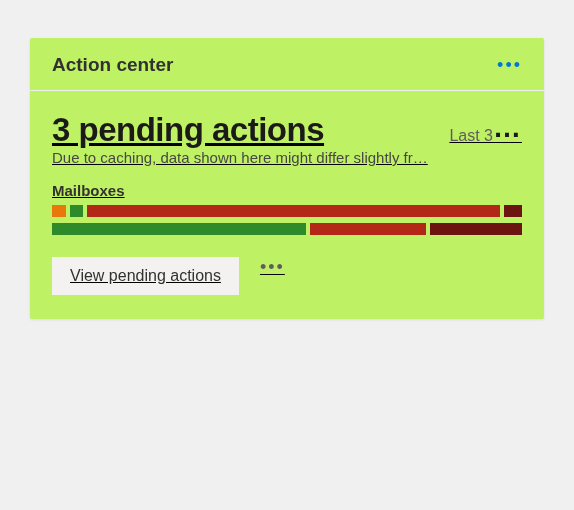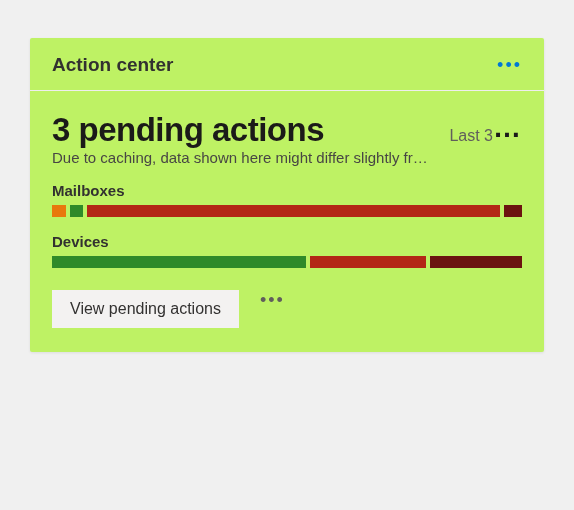--- a/index.html
+++ b/index.html
@@ -27,21 +27,21 @@
       font-weight: 600;
       color: #323130;
     }
     .more-horiz {
       color: #0078d4;
       font-size: 18px;
       letter-spacing: 2px;
       cursor: pointer;
       line-height: 1;
     }
-    .card-body { padding: 20px 22px 24px 22px; }
+    .card-body { padding: 20px 22px 24px 22px; text-decoration: underline; }
     .headline-row {
       display: flex;
       align-items: baseline;
       justify-content: space-between;
       gap: 8px;
     }
     .headline {
       font-size: 33px;
       font-weight: 700;
       color: #1b1a19;
@@ -134,21 +134,20 @@
     <div class="subtext">Due to caching, data shown here might differ slightly fr…</div>
 
     <div class="section-label">Mailboxes</div>
     <div class="bar" id="bar-mailboxes">
         <div class="seg" style="background: rgb(232, 120, 12); flex: 0.03 1 0%;"></div>
         <div class="seg" style="background: rgb(47, 138, 41); flex: 0.03 1 0%;"></div>
         <div class="seg" style="background: rgb(179, 39, 22); flex: 0.9 1 0%;"></div>
         <div class="seg" style="background: rgb(107, 20, 16); flex: 0.04 1 0%;"></div>
       </div>
 
-    <div class="section-label">Devices</div>
     <div class="bar" id="bar-devices">
         <div class="seg" style="background: rgb(47, 138, 41); flex: 0.55 1 0%;"></div>
         <div class="seg" style="background: rgb(179, 39, 22); flex: 0.25 1 0%;"></div>
         <div class="seg" style="background: rgb(107, 20, 16); flex: 0.2 1 0%;"></div>
       </div>
 
 
     <div class="actions-row">
       <button class="btn">View pending actions</button>
       <span class="more-dark">•••</span>

